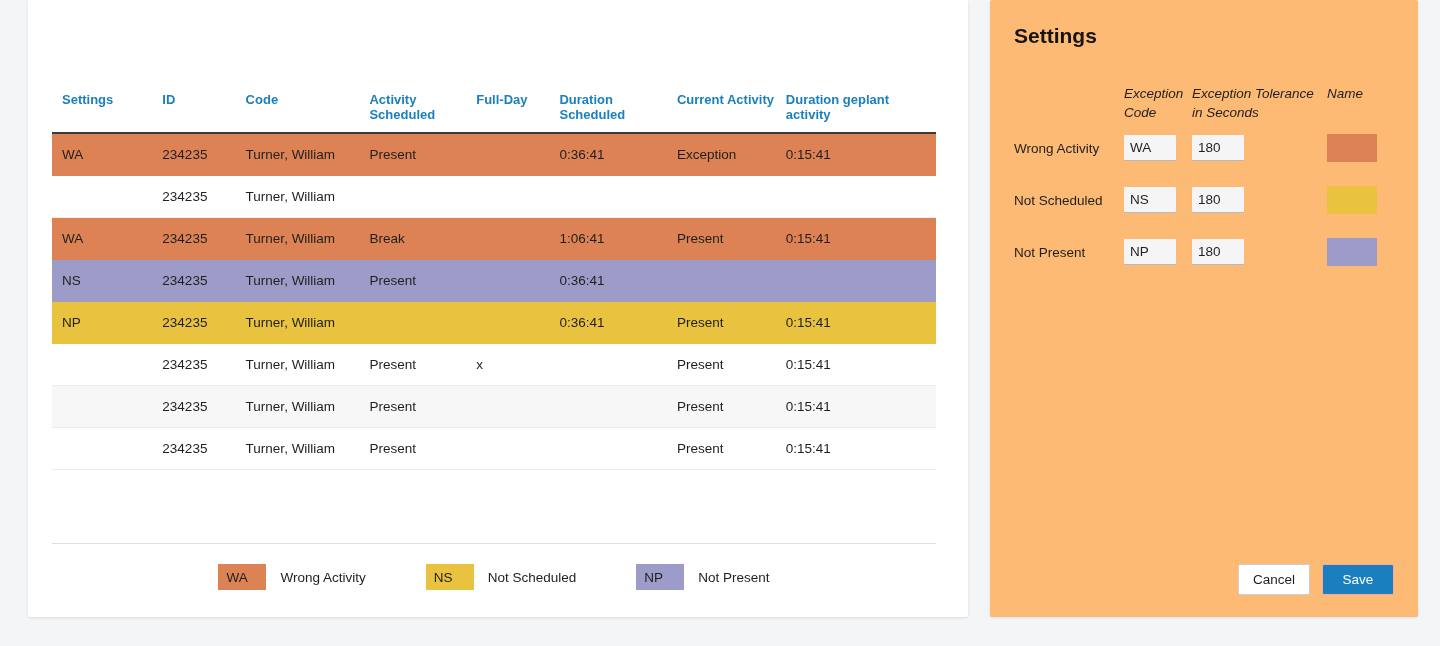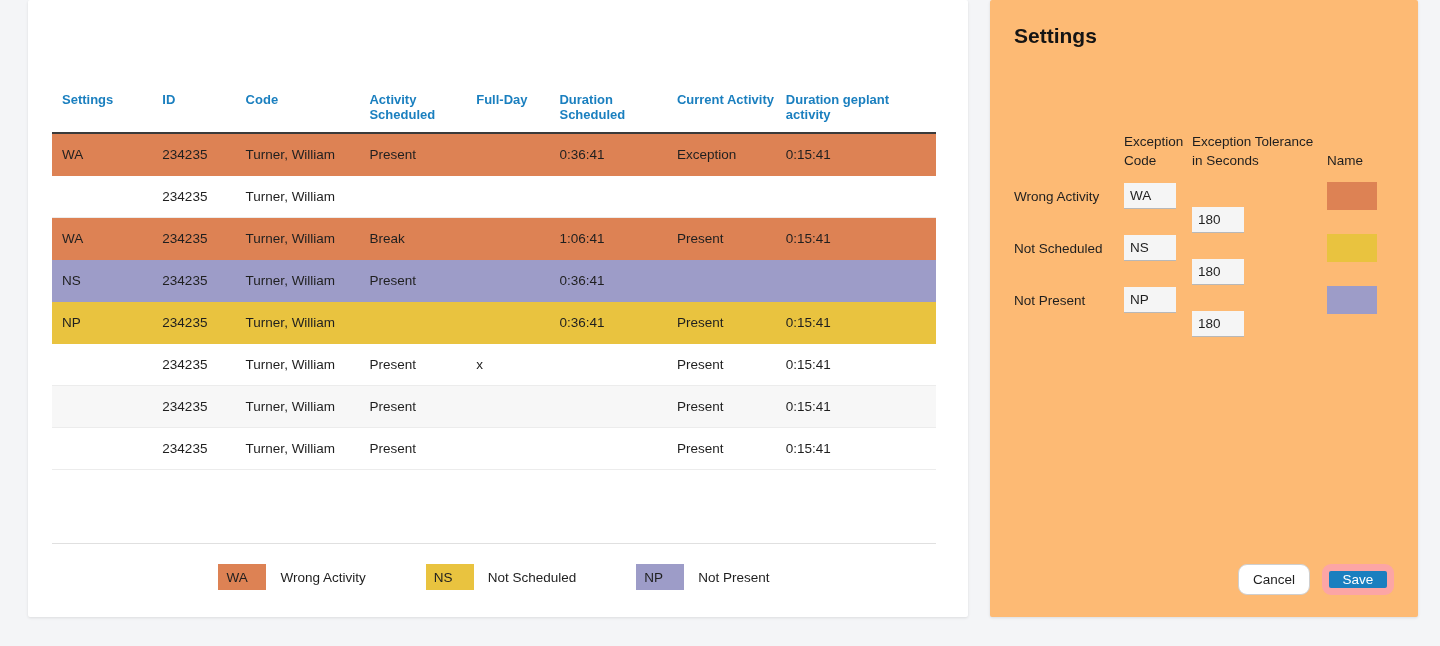--- a/index.html
+++ b/index.html
@@ -120,38 +120,38 @@
     color: #141414;
   }
   #settings-grid {
     position: absolute;
     left: 24px;
     top: 84px;
     width: 380px;
   }
   .settings-head {
     display: flex;
-    align-items: flex-end;
+    align-items: flex-start;
+    font-style: italic;
   }
   .settings-row {
     display: flex;
     align-items: center;
     height: 52px;
   }
   .c-label {
     width: 110px;
     font-size: 13.5px;
     color: #1f1f1f;
   }
   .c-code {
     width: 68px;
   }
   .c-tol {
     width: 135px;
-    margin-top: 48px;
   }
   .c-color {
     width: 60px;
   }
   .head-text {
     font-size: 13.5px;
     color: #1f1f1f;
     line-height: 19px;
   }
   .field {
@@ -187,32 +187,32 @@
     right: 24px;
     bottom: 22px;
     display: flex;
     gap: 12px;
   }
   .btn {
     height: 31px;
     min-width: 72px;
     font-family: "Liberation Sans", sans-serif;
     font-size: 13.5px;
-    border-radius: 9px;
+    border-radius: 2px;
     cursor: pointer;
     padding: 0 0;
   }
   .btn-cancel {
     background: #ffffff;
     border: 1px solid #cfcfcf;
     color: #1f1f1f;
   }
   .btn-save {
     background: #1a7fbf;
-    border: 7px solid #fca5a5;
+    border: 1px solid #fca5a5;
     color: #ffffff;
   }
 </style>
 </head>
 <body>
 
 <div id="left-panel">
 
   <table id="exception-table">
     <colgroup>

